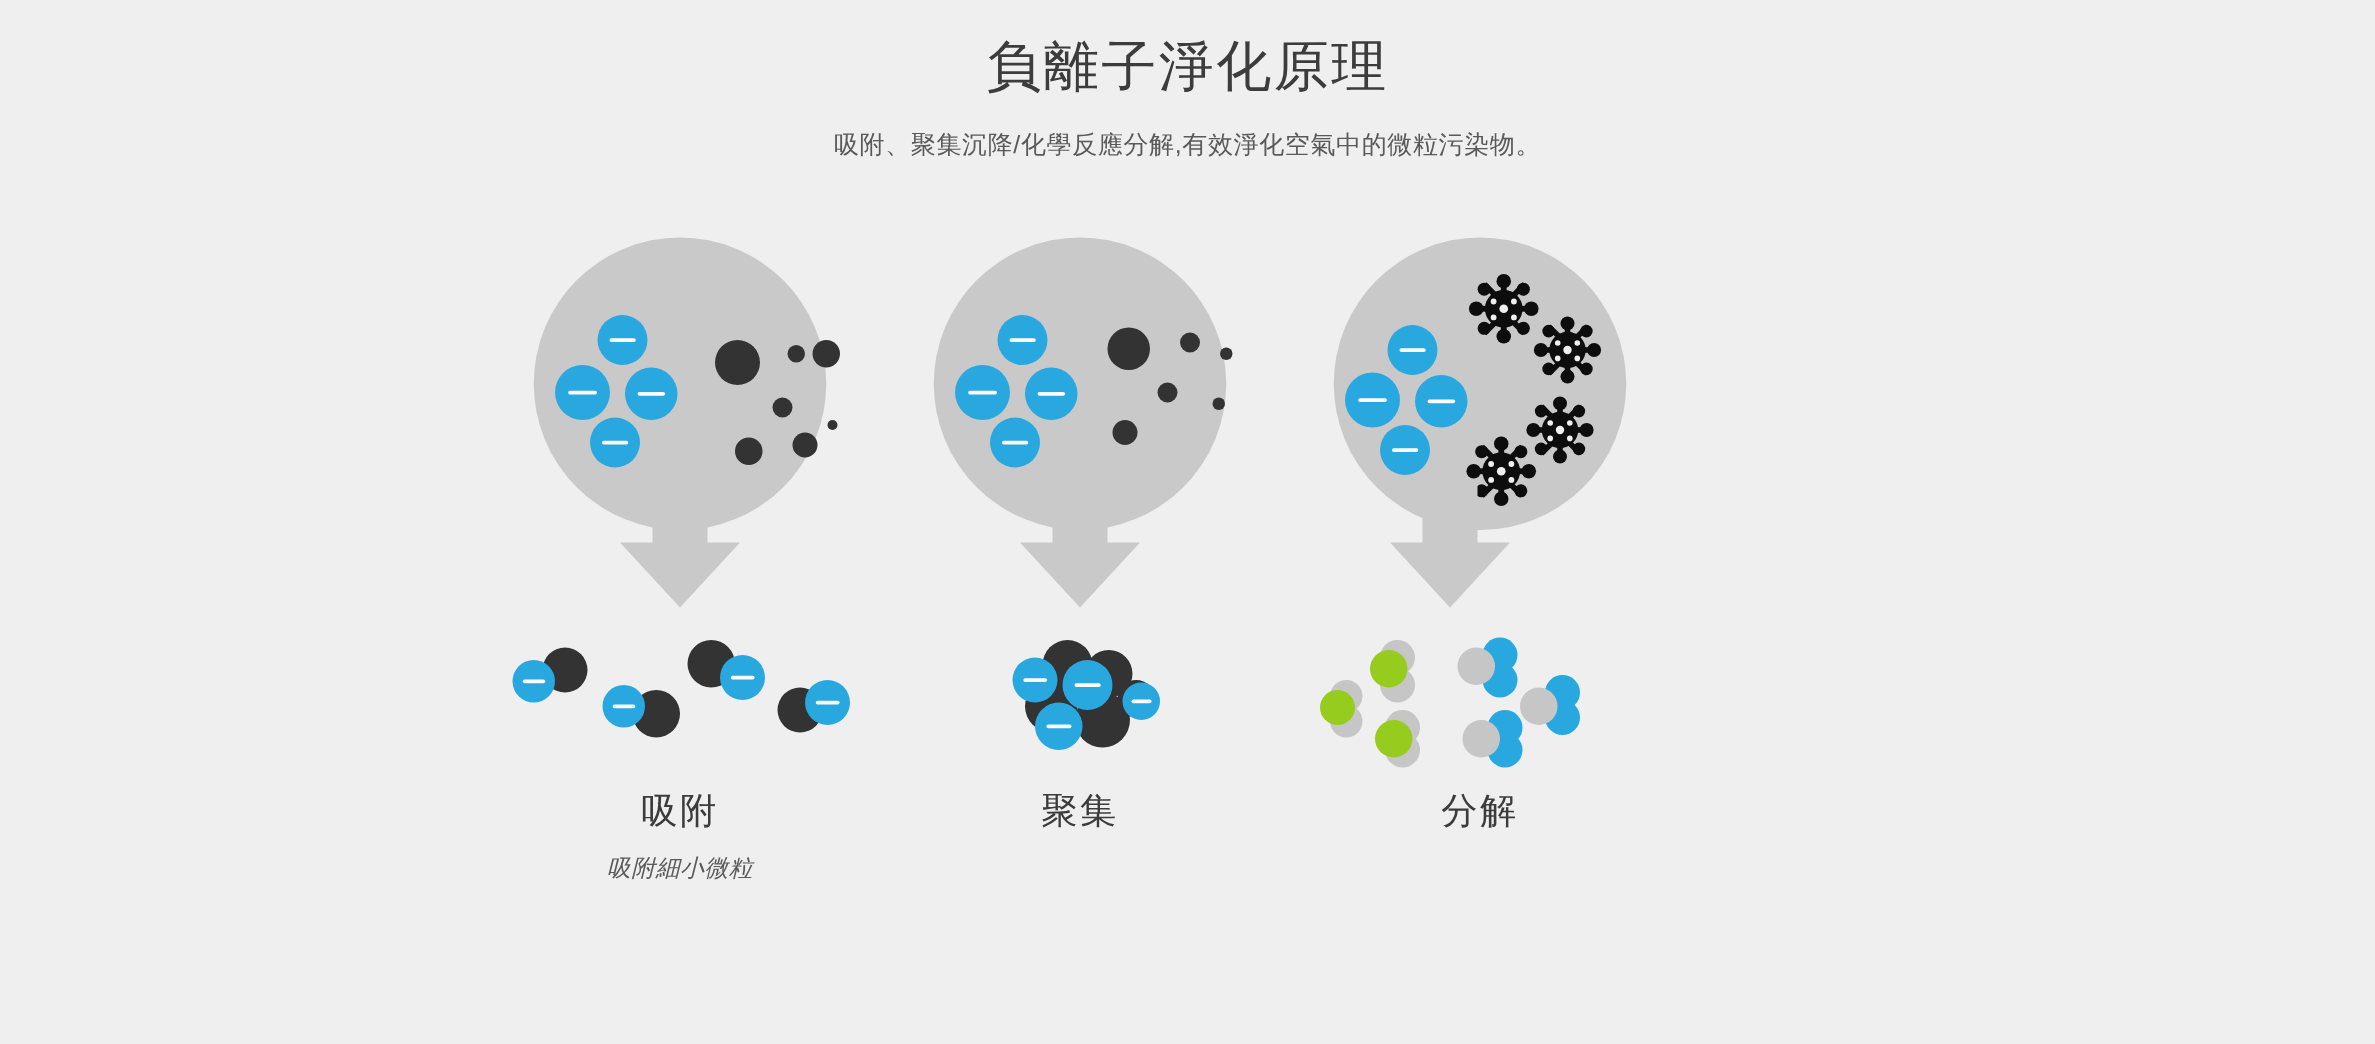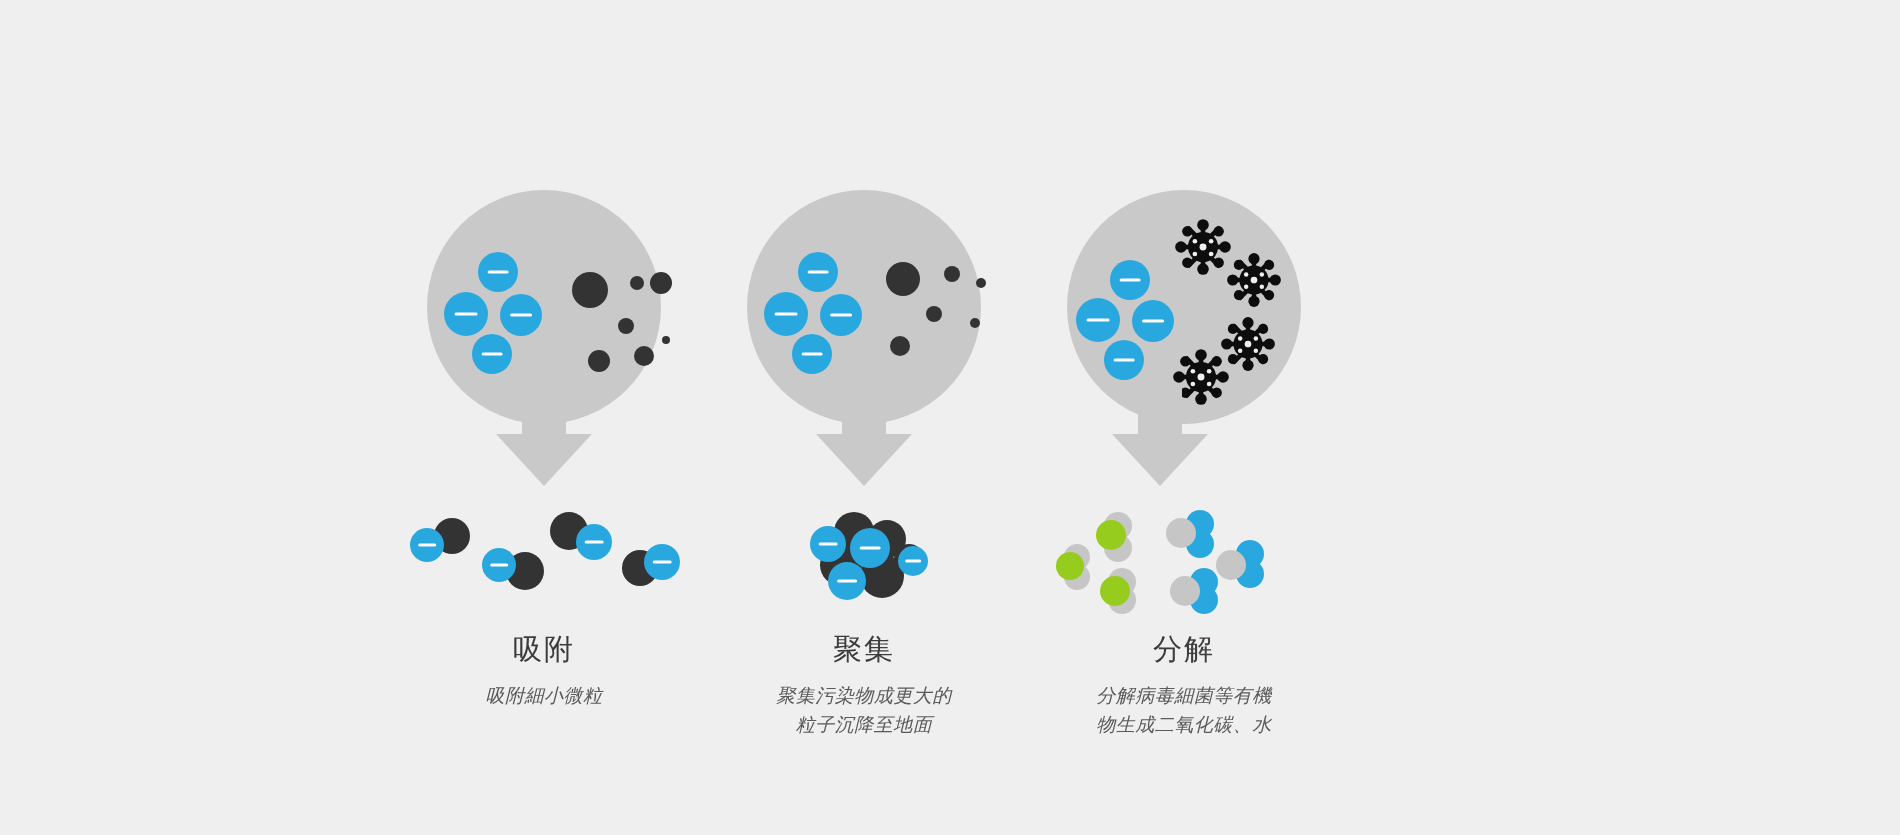--- a/index.html
+++ b/index.html
@@ -179,20 +179,24 @@
     margin-top: 14px;
     letter-spacing: 0.5px;
     font-style: italic;
   }
 </style>
 </head>
 <body>
 
 <div class="page">
 
+  <div class="header">
+    <h1 class="title">負離子淨化原理</h1>
+    <p class="subtitle">吸附、聚集沉降/化學反應分解,有效淨化空氣中的微粒污染物。</p>
+  </div>
 
   <div class="columns">
 
     <div class="col col-1">
 
       <div class="illus">
         <div class="bulb"></div>
 
         <div class="ion" style="left:84px;top:62px;width:40px;height:40px;"></div>
         <div class="ion" style="left:50px;top:102px;width:44px;height:44px;"></div>
@@ -268,24 +272,20 @@
         <div class="particle" style="left:180px;top:38px;width:30px;height:30px;"></div>
 
         <div class="ion" style="left:96px;top:20px;width:36px;height:36px;"></div>
         <div class="ion" style="left:136px;top:22px;width:40px;height:40px;"></div>
         <div class="ion" style="left:184px;top:40px;width:30px;height:30px;"></div>
         <div class="ion" style="left:114px;top:56px;width:38px;height:38px;"></div>
       </div>
 
       <div class="caption">
         <div class="caption-title">聚集</div>
-        <div class="caption-desc">
-          <div>聚集污染物成更大的</div>
-          <div>粒子沉降至地面</div>
-        </div>
       </div>
     </div>
 
     <div class="col col-3">
 
       <div class="illus">
         <div class="bulb"></div>
 
         <div class="ion" style="left:76px;top:70px;width:40px;height:40px;"></div>
         <div class="ion" style="left:42px;top:108px;width:44px;height:44px;"></div>
@@ -436,21 +436,17 @@
         <div class="blue-dot" style="left:202px;top:54px;width:28px;height:28px;"></div>
         <div class="grey-dot" style="left:182px;top:44px;width:30px;height:30px;"></div>
 
         <div class="blue-dot" style="left:156px;top:62px;width:28px;height:28px;"></div>
         <div class="blue-dot" style="left:156px;top:80px;width:28px;height:28px;"></div>
         <div class="grey-dot" style="left:136px;top:70px;width:30px;height:30px;"></div>
       </div>
 
       <div class="caption">
         <div class="caption-title">分解</div>
-        <div class="caption-desc">
-          <div>分解病毒細菌等有機</div>
-          <div>物生成二氧化碳、水</div>
-        </div>
       </div>
     </div>
 
   </div>
 </div>
 
 </body></html>

